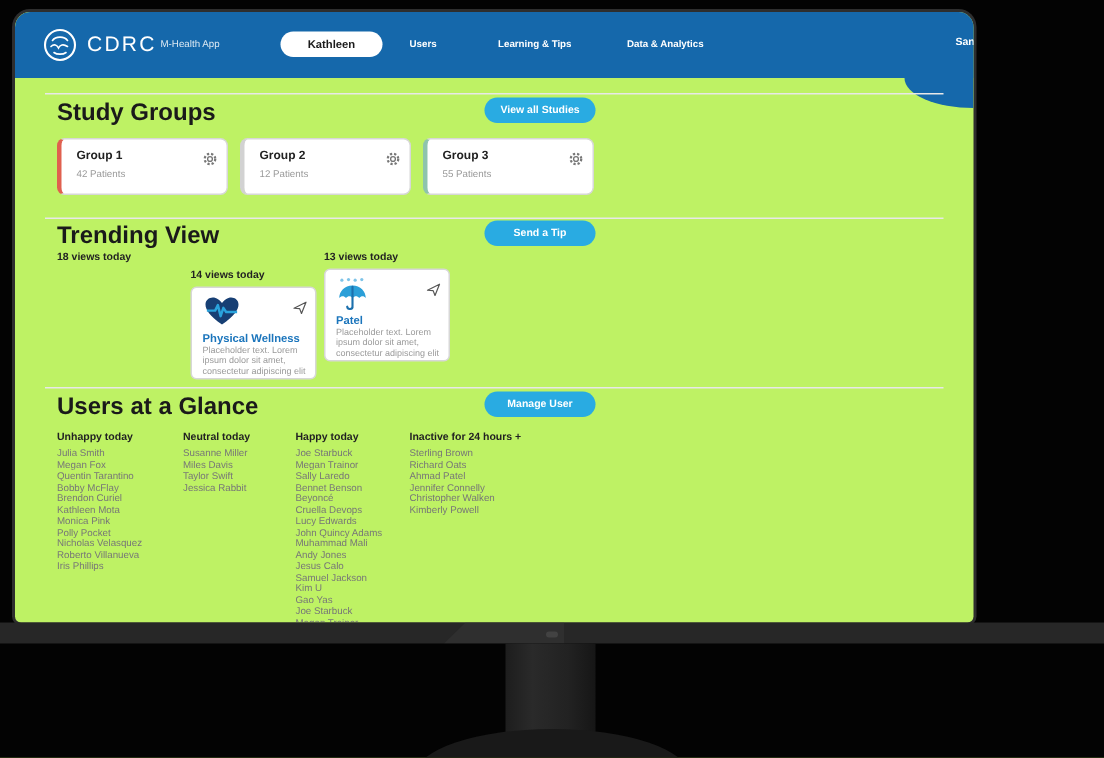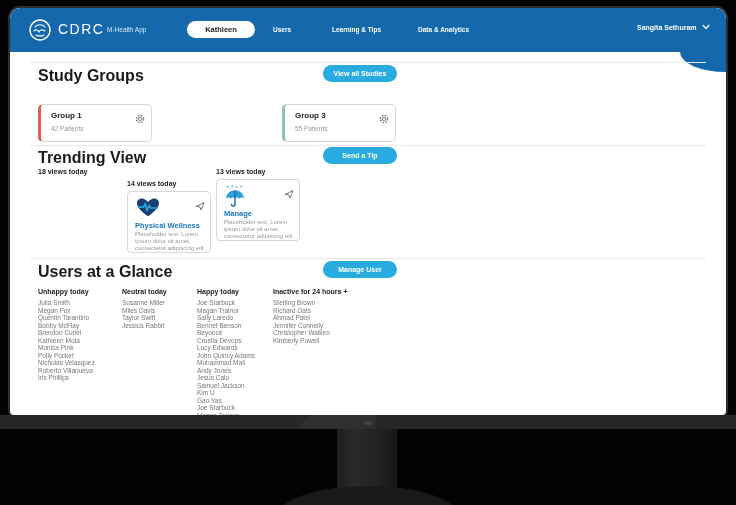--- a/index.html
+++ b/index.html
@@ -1,39 +1,39 @@
 <!DOCTYPE html>
 <html><head>
 <meta charset="utf-8">
 <style>
   html,body{margin:0;padding:0;background:#000;}
   body{width:736px;height:505px;overflow:hidden;font-family:"Liberation Sans",sans-serif;-webkit-font-smoothing:antialiased;}
   .monitor{position:relative;width:736px;height:505px;background:#030303;overflow:hidden;}
-  .screen{position:absolute;left:10px;top:8px;width:716px;height:407px;background:#ffffff;border-radius:10px 10px 4px 4px;overflow:hidden;box-shadow:0 0 0 2px #2e2e2e;}
+  .screen{position:absolute;left:10px;top:8px;width:639px;height:407px;background:#bef264;border-radius:10px 10px 4px 4px;overflow:hidden;box-shadow:0 0 0 2px #2e2e2e;}
   
   .nav{position:absolute;left:0;top:0;width:716px;height:44px;background:#1568ab;border-radius:10px 10px 0 0;}
   .nav-curve{position:absolute;right:0;top:44px;width:46px;height:20px;background:#1568ab;border-radius:0 0 0 100%;}
   .logo{position:absolute;left:18px;top:10px;width:24px;height:24px;}
   .brand{position:absolute;left:48px;top:13px;font-size:14px;letter-spacing:1.5px;color:#fff;font-weight:400;}
   .appname{position:absolute;left:97px;top:18px;font-size:6.5px;color:rgba(255,255,255,.85);}
   .tab-pill{position:absolute;left:177px;top:13px;width:68px;height:17px;background:#fff;border-radius:9px;color:#1a1a1a;font-size:7.5px;font-weight:bold;text-align:center;line-height:17px;cursor:pointer;}
   .tab{position:absolute;top:18px;font-size:6.5px;font-weight:bold;color:#fff;cursor:pointer;}
   .t-users{left:263px;}
   .t-learn{left:322px;}
   .t-data{left:408px;}
   .usermenu{position:absolute;left:627px;top:16px;font-size:7px;font-weight:bold;color:#fff;cursor:pointer;display:flex;align-items:center;gap:5px;}
   
   .hr{position:absolute;left:20px;right:20px;height:1px;background:#e8e8e8;}
   .hr1{top:54px;}.hr2{top:137px;}.hr3{top:250px;}
   .sec-title{position:absolute;left:28px;font-size:16px;font-weight:bold;color:#1a1a1a;}
   .st1{top:59px;}.st2{top:141px;}.st3{top:255px;}
   .pill-btn{position:absolute;left:313px;width:74px;height:17px;background:#29abe2;border-radius:9px;color:#fff;font-size:7px;font-weight:bold;text-align:center;line-height:17px;cursor:pointer;}
   .pb1{top:57px;}.pb2{top:139px;}.pb3{top:253px;}
   
-  .gcard{position:absolute;top:96px;width:114px;height:38px;background:#fff;border:1px solid #d7d7d7;border-left:3px solid #ccc;border-radius:5px;box-sizing:border-box;}
+  .gcard{position:absolute;top:84px;width:114px;height:38px;background:#fff;border:1px solid #d7d7d7;border-left:3px solid #ccc;border-radius:5px;box-sizing:border-box;}
   .gc0{left:28px;}.gc1{left:150px;}.gc2{left:272px;}
   .gname{position:absolute;left:10px;top:6px;font-size:8px;font-weight:bold;color:#222;}
   .gpat{position:absolute;left:10px;top:20px;font-size:6.5px;color:#999;}
   .gear{position:absolute;right:6px;top:5px;width:10px;height:10px;}
   
   .views{position:absolute;top:160px;font-size:7px;font-weight:bold;color:#222;}
   .v0,.tc0{left:28px;}.v1,.tc1{left:117px;margin-top:12px;}.v2,.tc2{left:206px;}
   .tcard{position:absolute;top:171px;width:84px;height:62px;background:#fff;border:1px solid #d7d7d7;border-radius:4px;box-sizing:border-box;}
   .ticon{position:absolute;left:7px;top:5px;height:22px;}
   .share{position:absolute;right:5px;top:5px;width:10px;height:10px;cursor:pointer;}
@@ -84,20 +84,28 @@
     <div class="pill-btn pb1">View all Studies</div>
 
     <div class="gcard gc0" style="border-left-color: rgb(224, 96, 79);">
       <span class="gname">Group 1</span>
       <span class="gpat">42 Patients</span>
       <span class="gear"><svg width="10" height="10" viewBox="0 0 20 20">
             <circle cx="10" cy="10" r="7" fill="none" stroke="#777" stroke-width="3" stroke-dasharray="3 2.6"></circle>
             <circle cx="10" cy="10" r="3.2" fill="none" stroke="#777" stroke-width="1.8"></circle>
           </svg></span>
     </div>
+    <div class="gcard gc1" style="border-left-color: rgb(210, 210, 210);">
+      <span class="gname">Group 2</span>
+      <span class="gpat">12 Patients</span>
+      <span class="gear"><svg width="10" height="10" viewBox="0 0 20 20">
+            <circle cx="10" cy="10" r="7" fill="none" stroke="#777" stroke-width="3" stroke-dasharray="3 2.6"></circle>
+            <circle cx="10" cy="10" r="3.2" fill="none" stroke="#777" stroke-width="1.8"></circle>
+          </svg></span>
+    </div>
     <div class="gcard gc2" style="border-left-color: rgb(142, 196, 172);">
       <span class="gname">Group 3</span>
       <span class="gpat">55 Patients</span>
       <span class="gear"><svg width="10" height="10" viewBox="0 0 20 20">
             <circle cx="10" cy="10" r="7" fill="none" stroke="#777" stroke-width="3" stroke-dasharray="3 2.6"></circle>
             <circle cx="10" cy="10" r="3.2" fill="none" stroke="#777" stroke-width="1.8"></circle>
           </svg></span>
     </div>
 
     <div class="hr hr2"></div>
@@ -129,21 +137,21 @@
             <circle cx="9" cy="1.6" r="1.2" fill="#7fc4e8"></circle>
             <circle cx="14" cy="2" r="1.2" fill="#7fc4e8"></circle>
             <circle cx="19" cy="1.6" r="1.2" fill="#7fc4e8"></circle>
             <path d="M12 6C6 6 2 10.5 2 15.5c1.6-1.9 3.6-1.9 5.1 0 1.5-1.9 3.5-1.9 5 0 1.5-1.9 3.5-1.9 5 0 1.5-1.9 3.4-1.9 4.9 0C22 10.5 18 6 12 6z" fill="#2b9fd8"></path>
             <path d="M12 7v14.5a2 2 0 0 1-4 .5" stroke="#1c70ad" stroke-width="1.6" fill="none" stroke-linecap="round"></path>
           </svg>
       </span>
       <span class="share"><svg width="10" height="10" viewBox="0 0 20 20">
             <path d="M2 11 18 3l-6 15-2.5-6.5L2 11z" fill="none" stroke="#555" stroke-width="1.6" stroke-linejoin="round"></path>
           </svg></span>
-      <span class="ttitle">Manage</span>
+      <span class="ttitle">Patel</span>
       <span class="tbody">Placeholder text. Lorem ipsum dolor sit amet, consectetur adipiscing elit</span>
     </div>
 
     <div class="hr hr3"></div>
 
     <div class="sec-title st3">Users at a Glance</div>
     <div class="pill-btn pb3">Manage User</div>
 
     <div class="ucol uc0">
       <div class="uhead">Unhappy today</div>

